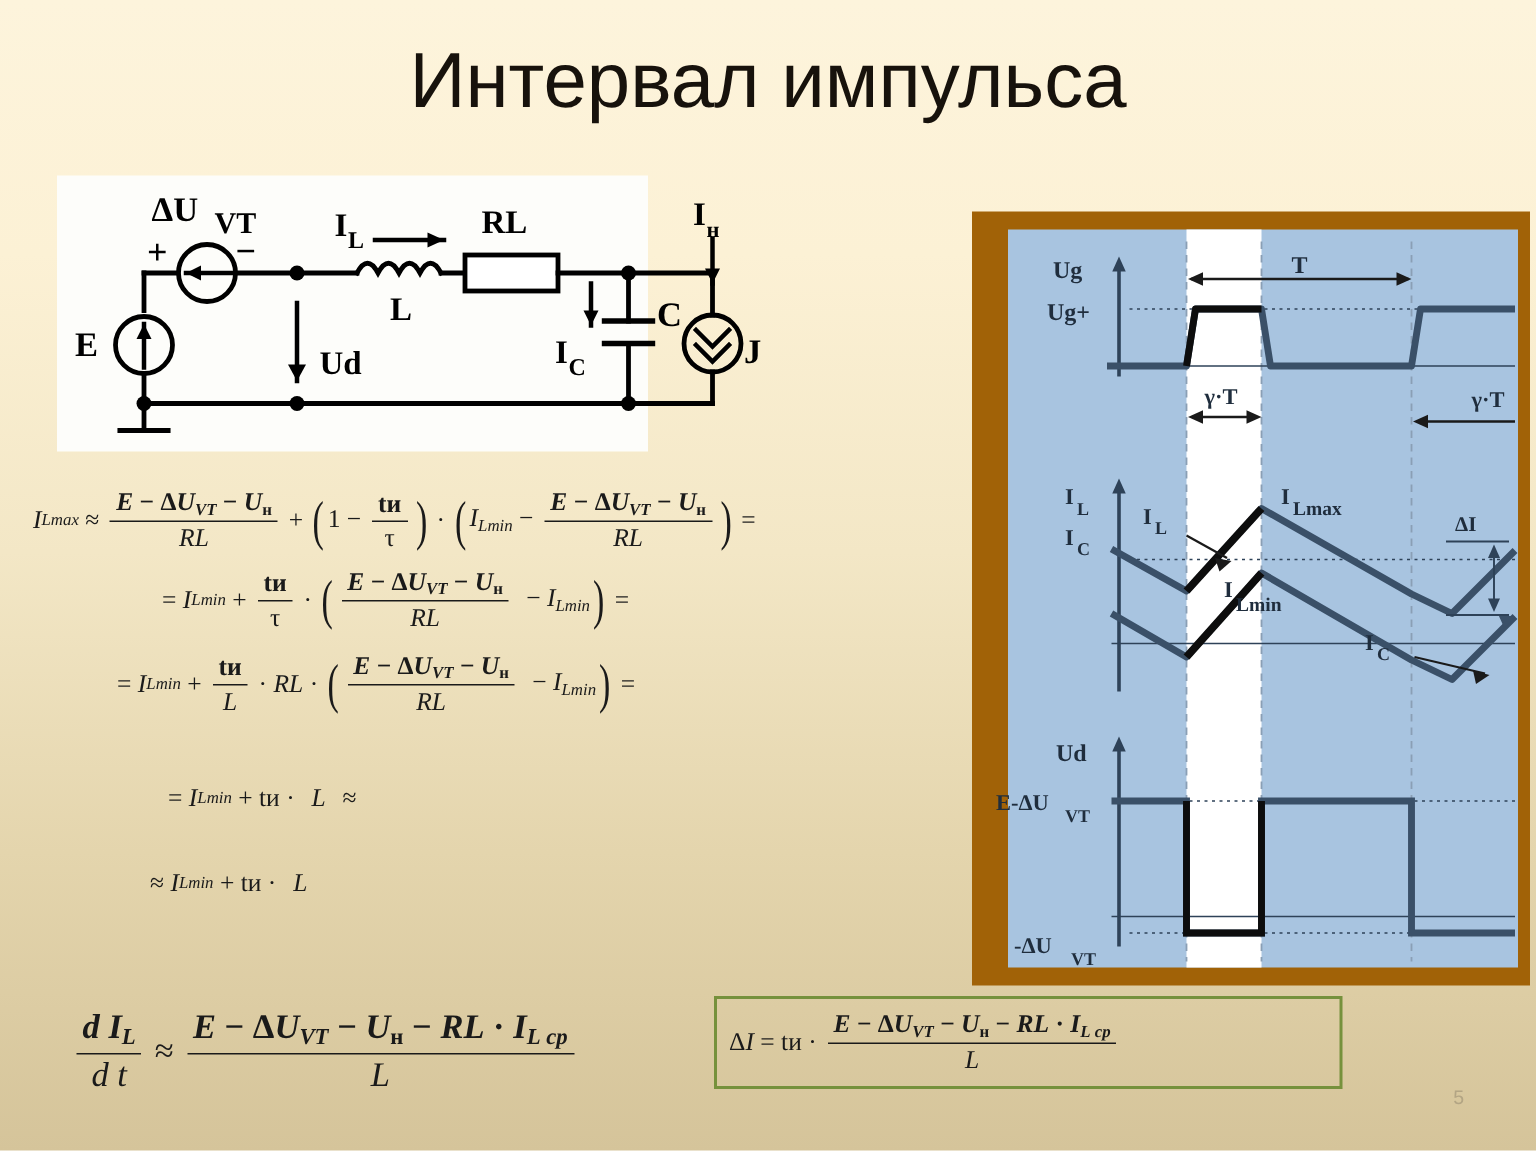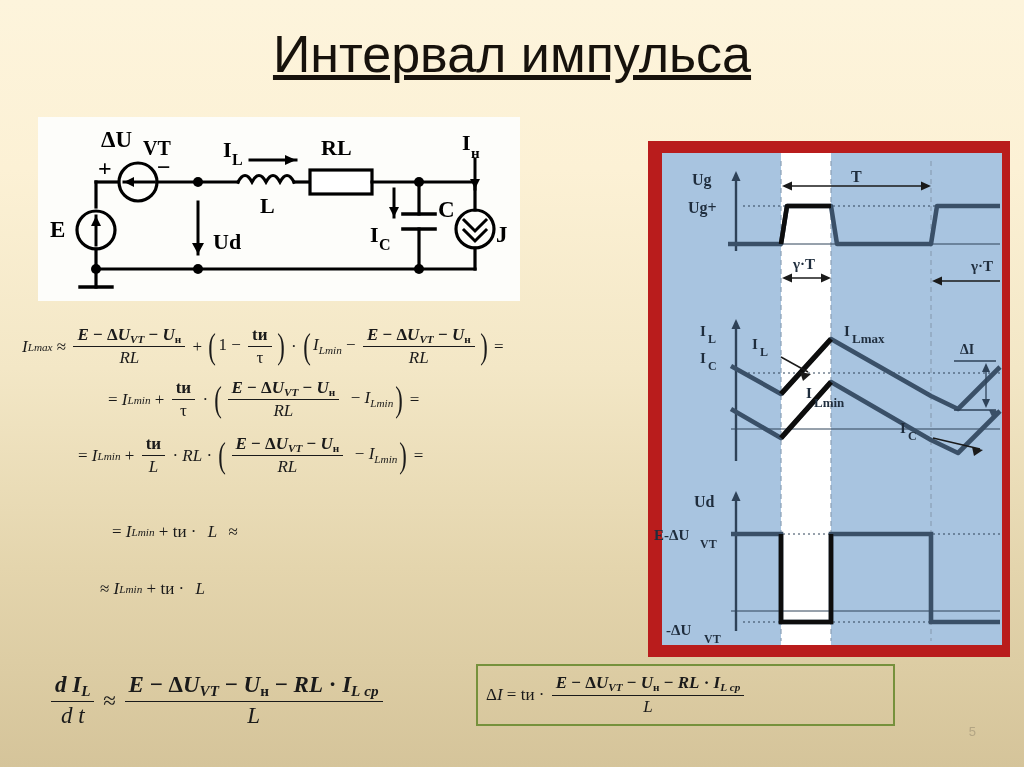--- a/index.html
+++ b/index.html
@@ -6,25 +6,25 @@
   body{
     width:1024px;height:767px;overflow:hidden;
     font-family:"Liberation Sans",sans-serif;
     background:linear-gradient(to bottom,#fdf4dc 0%,#fcf1d5 22%,#f3e7c6 48%,#e4d5ad 74%,#d5c49a 100%);
     position:relative;
   }
   
   #slide-title{
     position:absolute;left:0;top:24px;width:1024px;text-align:center;
     font-family:"Liberation Sans",sans-serif;
-    font-size:52px;font-weight:400;color:#17120c;letter-spacing:0px;text-decoration:underline;
+    font-size:52px;font-weight:400;color:#17120c;letter-spacing:0px;
   }
   
   #circuit-panel{
-    position:absolute;left:38px;top:117px;width:482px;height:184px;
+    position:absolute;left:38px;top:117px;width:394px;height:184px;
     background:#fdfdfa;
   }
   #circuit-svg{display:block;width:482px;height:184px;}
   
   .formula{
     position:absolute;
     font-family:"Liberation Serif",serif;
     color:#1a1a1a;
     white-space:nowrap;
   }
@@ -41,21 +41,22 @@
   .eqline{display:flex;align-items:center;}
   
   #delta-i-box{
     position:absolute;left:476px;top:664px;width:419px;height:62px;
     border:2.5px solid #76913c;box-sizing:border-box;
     display:flex;align-items:center;padding-left:8px;
   }
   
   #waveform-panel{
     position:absolute;left:648px;top:141px;width:362px;height:516px;
-    background:#b91c1c;
+    background:#a16207;
+    padding-left:10px;
   }
   #waveform-svg{display:block;width:362px;height:516px;}
   
   #page-number{
     position:absolute;right:48px;bottom:28px;
     font-size:13px;color:#b3a584;font-family:"Liberation Sans",sans-serif;
   }
 </style>
 </head>
 <body>

